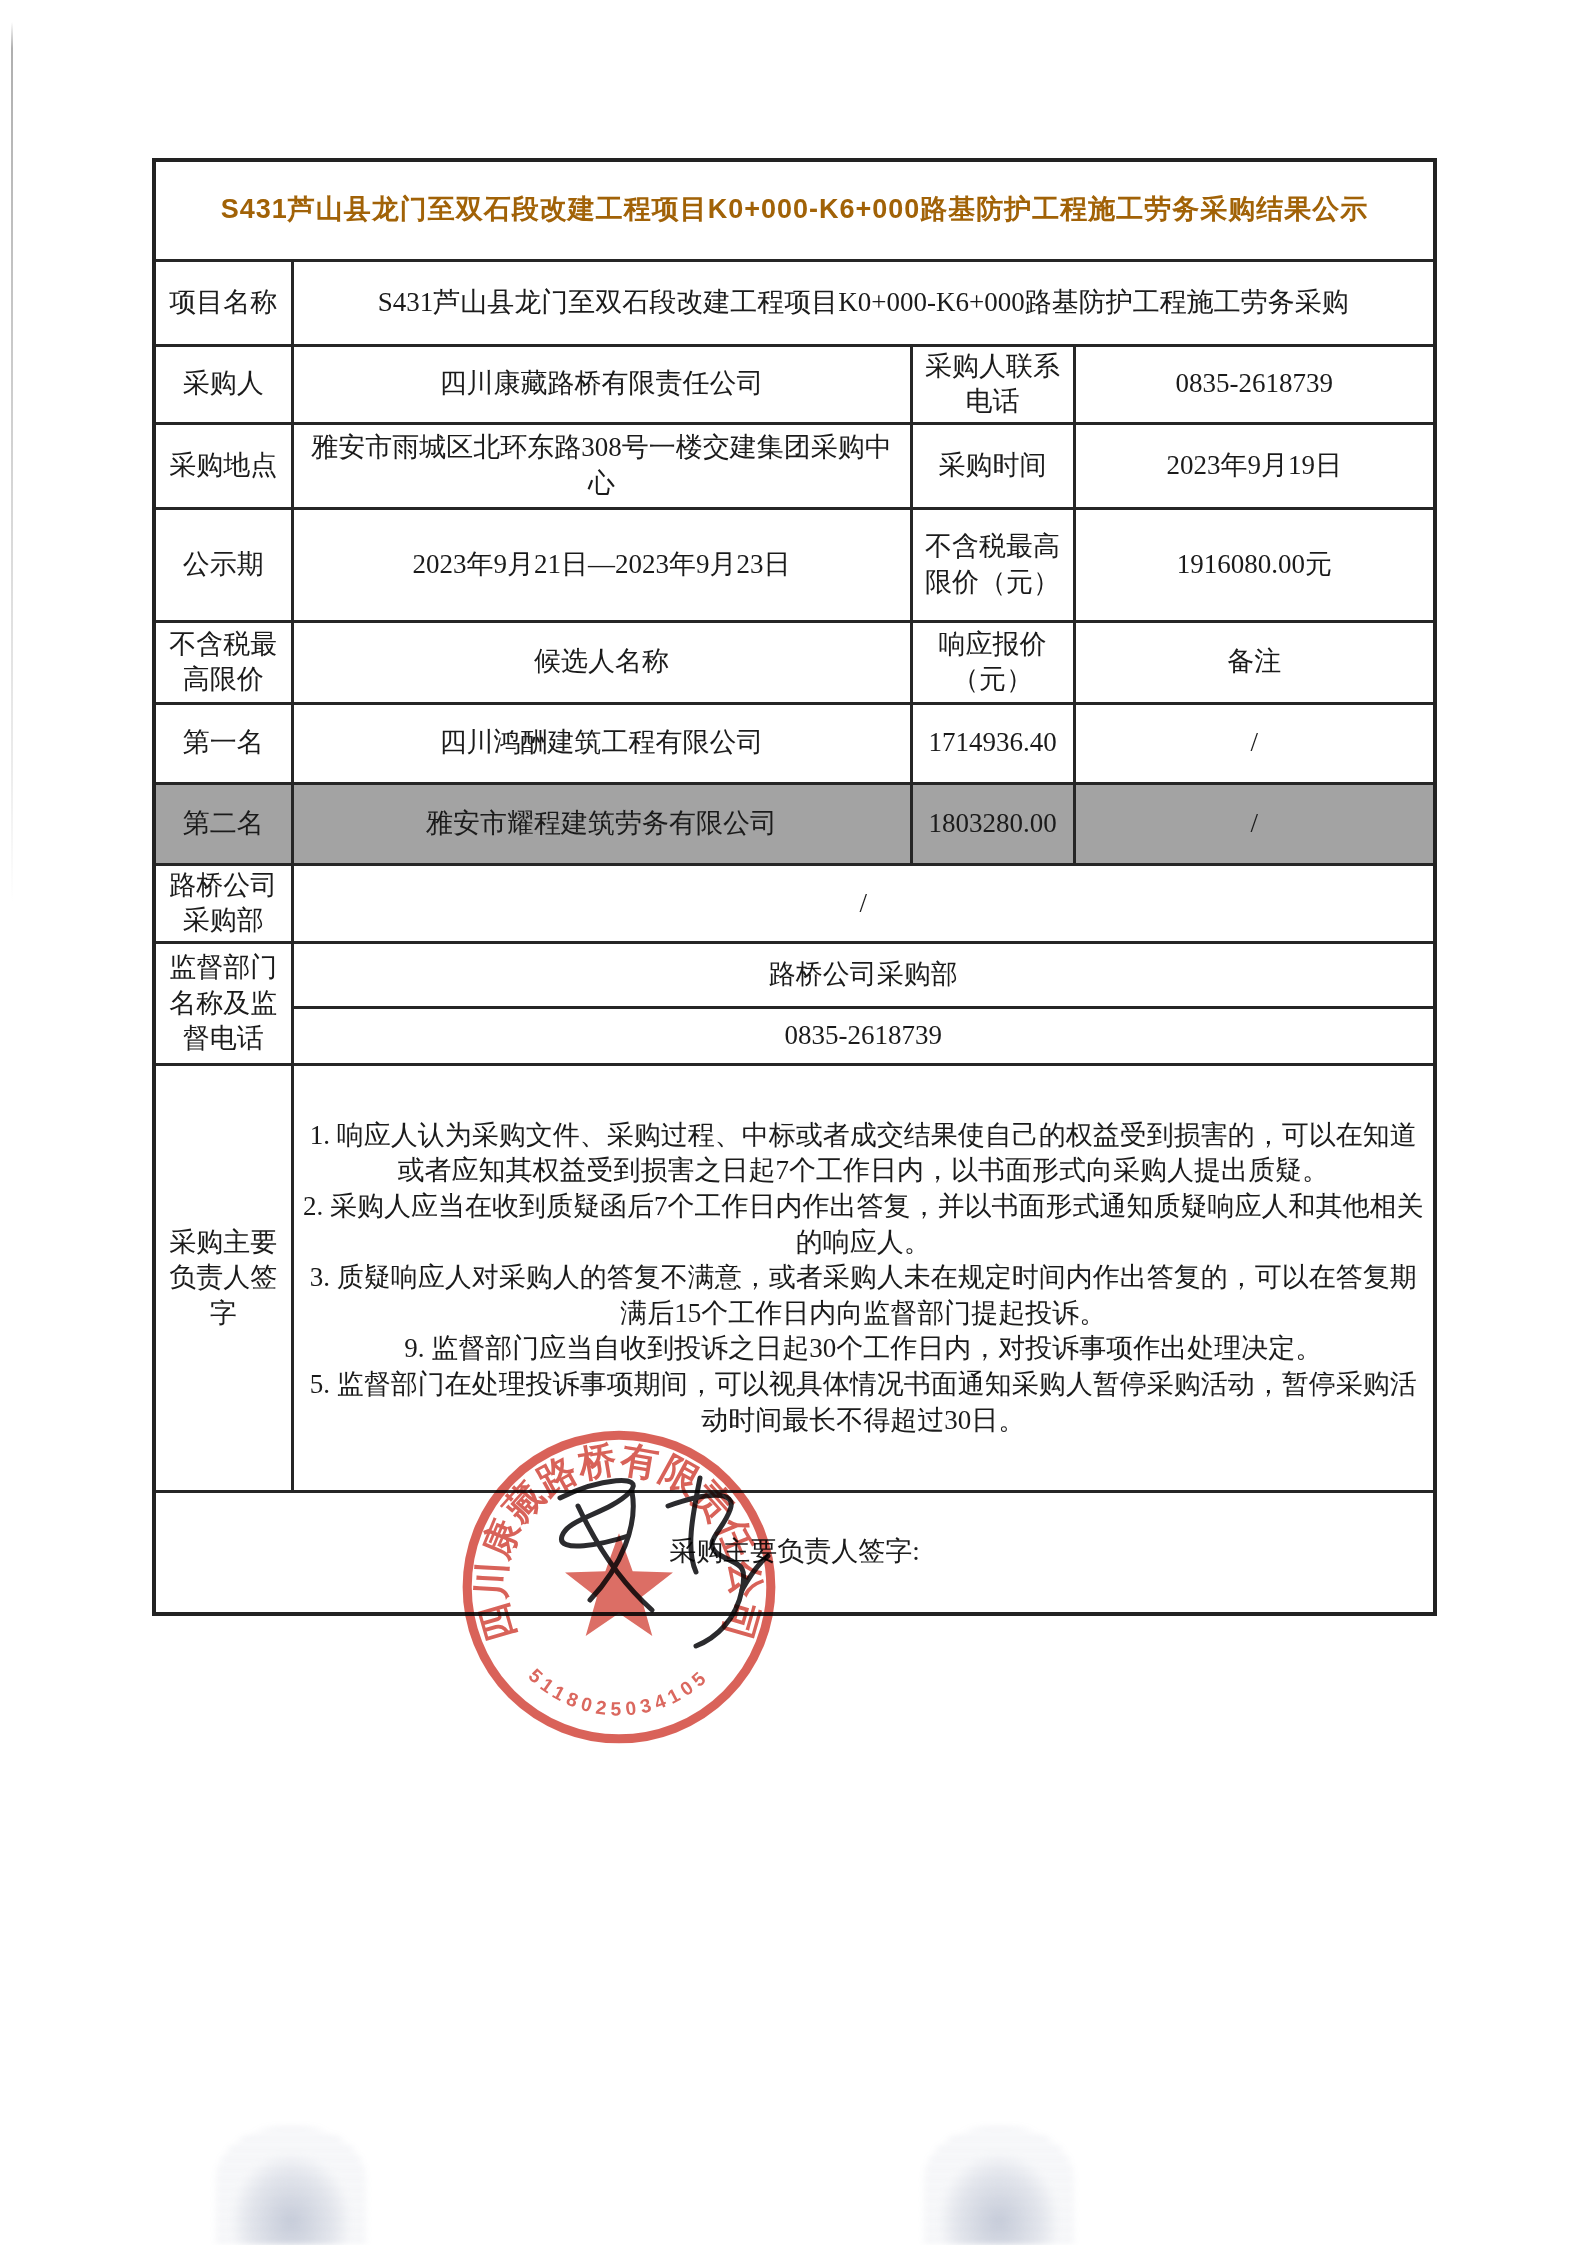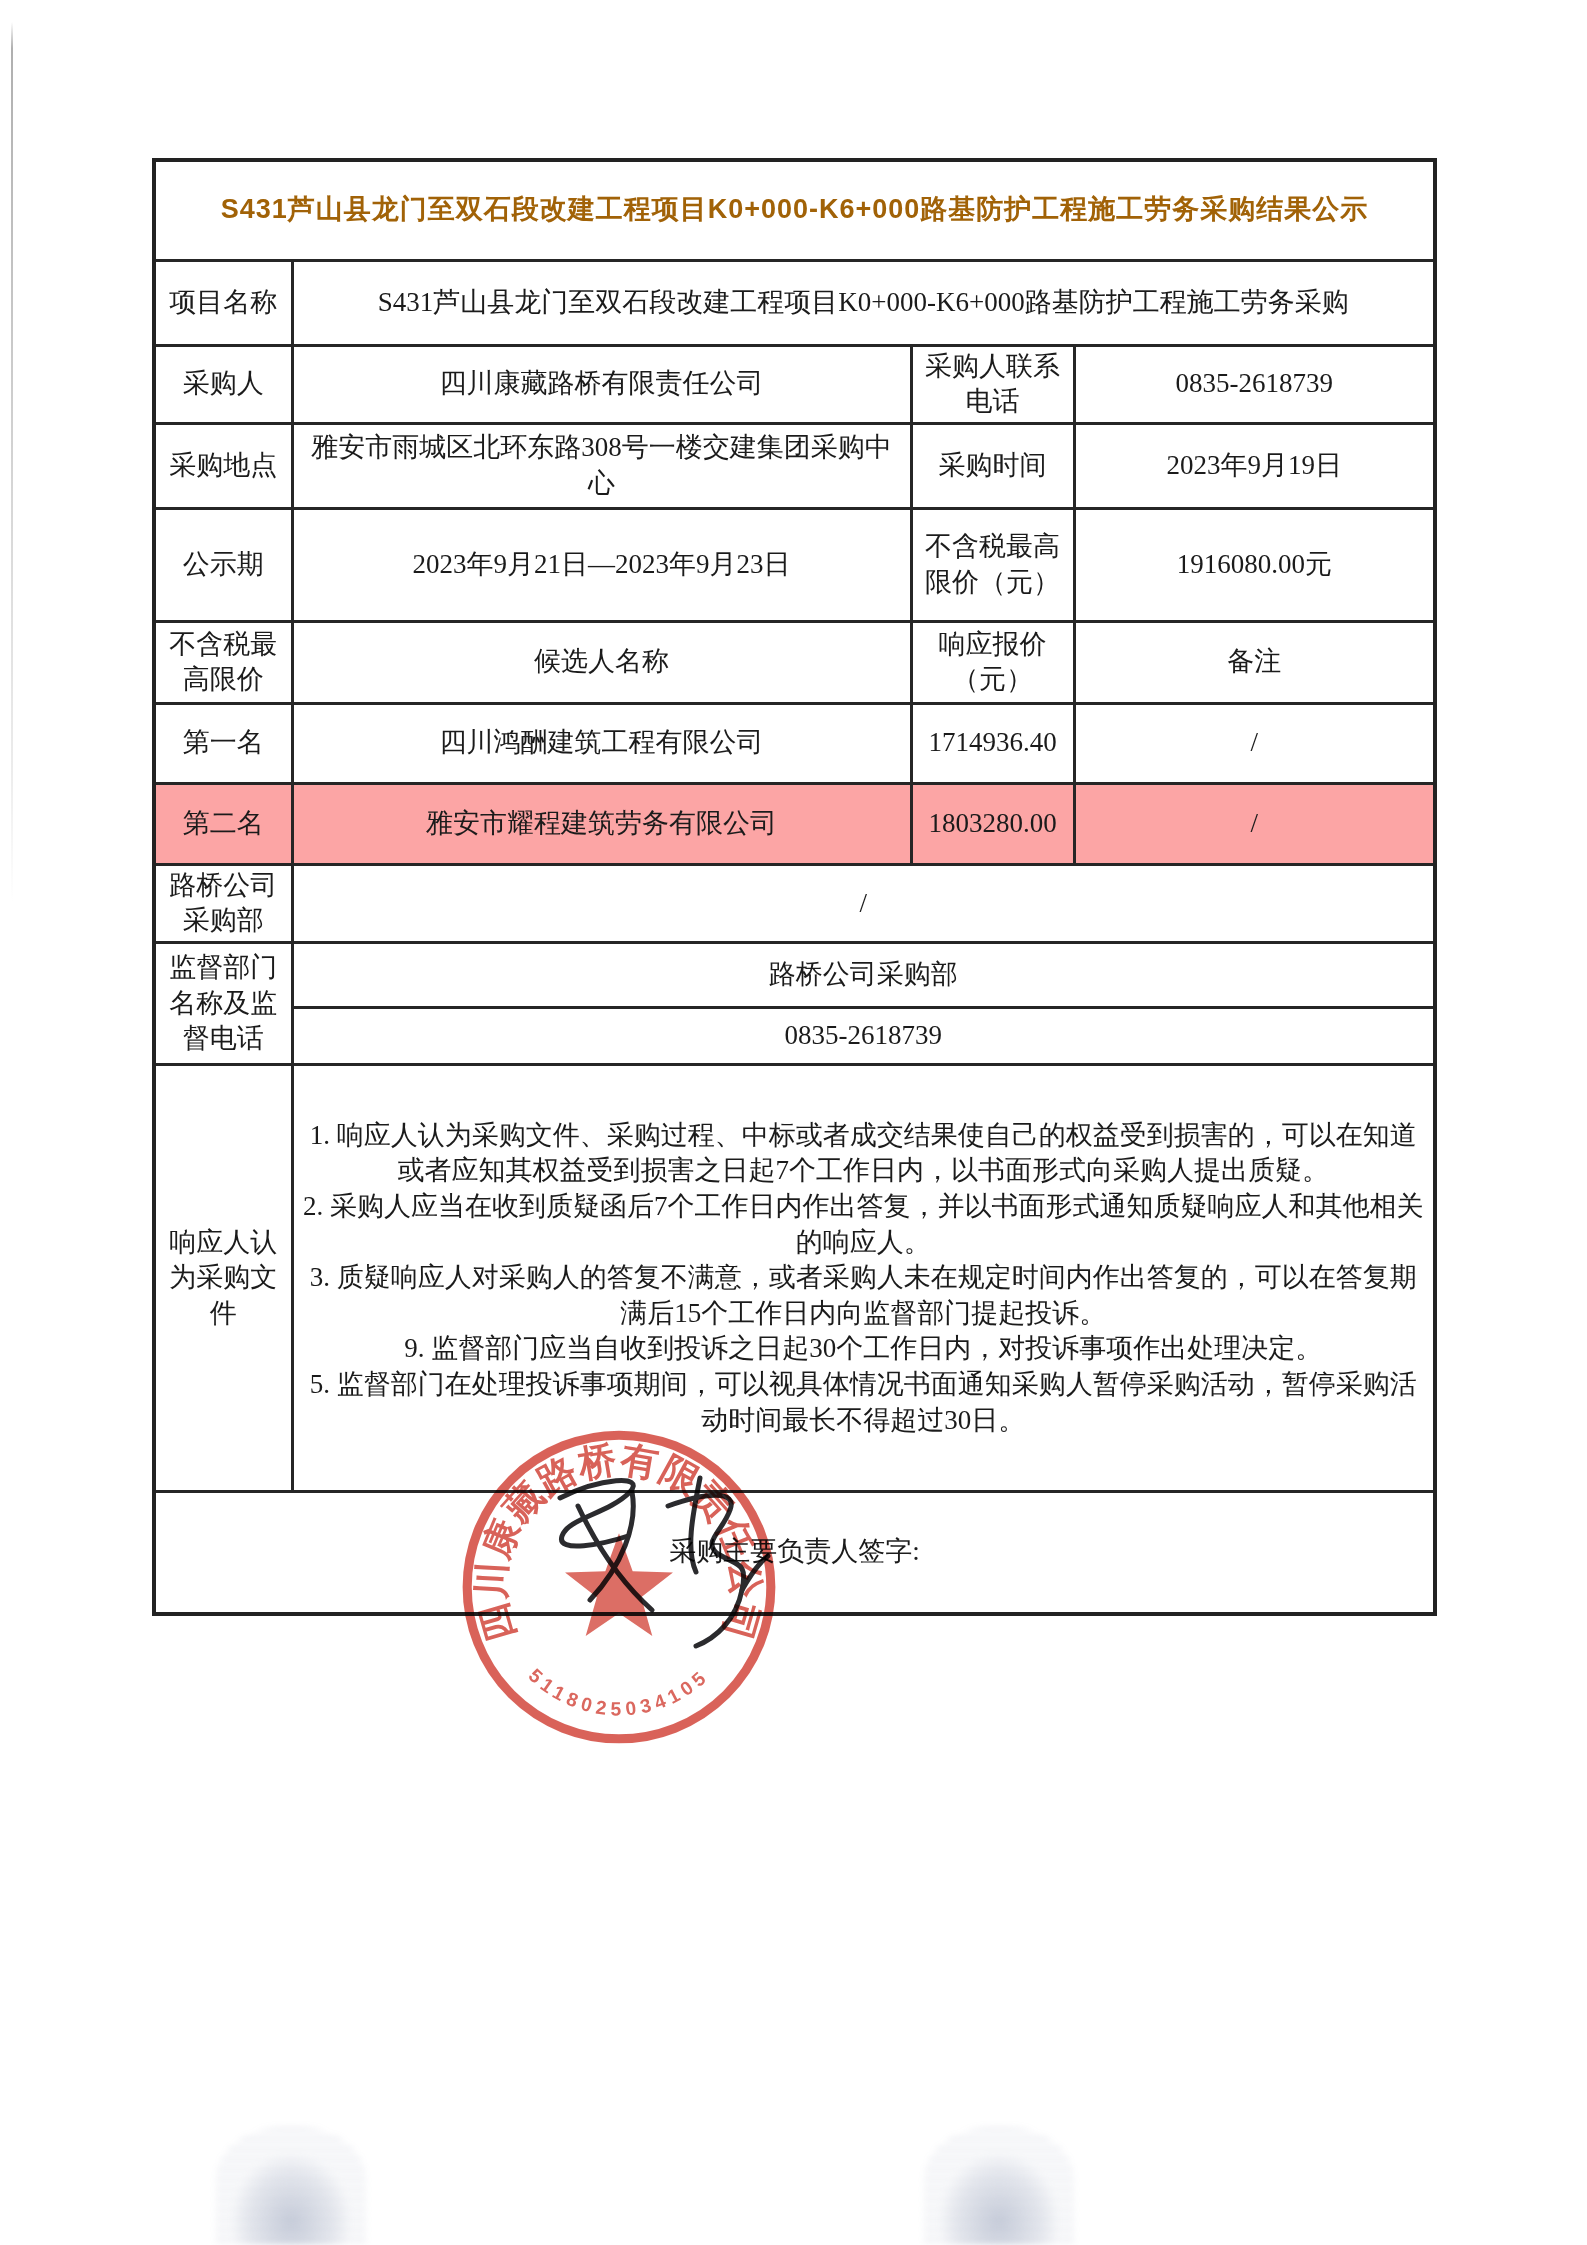--- a/index.html
+++ b/index.html
@@ -42,21 +42,21 @@
     line-height: 1.22;
     letter-spacing: 1px;
     padding: 4px 24px;
     color: #a16207;
   }
   td.left-wrap {
     text-align: left;
     padding: 2px 10px;
   }
   tr.row-highlight td {
-    background: #fca5a5;
+    background: #a3a3a3;
   }
   td.notice-cell {
     text-align: left;
     padding: 10px 22px;
     font-size: 27px;
     line-height: 1.45;
   }
   td.signature-cell {
     text-align: left;
     padding-left: 14px;
@@ -193,21 +193,21 @@
 
   <tr style="height:65px">
     <td rowspan="2">监督部门名称及监督电话</td>
     <td colspan="3">路桥公司采购部</td>
   </tr>
   <tr style="height:57px">
     <td colspan="3">0835-2618739</td>
   </tr>
 
   <tr style="height:427px">
-    <td>响应人认为采购文件</td>
+    <td>采购主要负责人签字</td>
     <td colspan="3" class="notice-cell">
       <p class="notice-item">1. 响应人认为采购文件、采购过程、中标或者成交结果使自己的权益受到损害的，可以在知道或者应知其权益受到损害之日起7个工作日内，以书面形式向采购人提出质疑。</p>
       <p class="notice-item">2. 采购人应当在收到质疑函后7个工作日内作出答复，并以书面形式通知质疑响应人和其他相关的响应人。</p>
       <p class="notice-item">3. 质疑响应人对采购人的答复不满意，或者采购人未在规定时间内作出答复的，可以在答复期满后15个工作日内向监督部门提起投诉。</p>
       <p class="notice-item">9. 监督部门应当自收到投诉之日起30个工作日内，对投诉事项作出处理决定。</p>
       <p class="notice-item">5. 监督部门在处理投诉事项期间，可以视具体情况书面通知采购人暂停采购活动，暂停采购活动时间最长不得超过30日。</p>
     </td>
   </tr>
 
   <tr style="height:122px">

